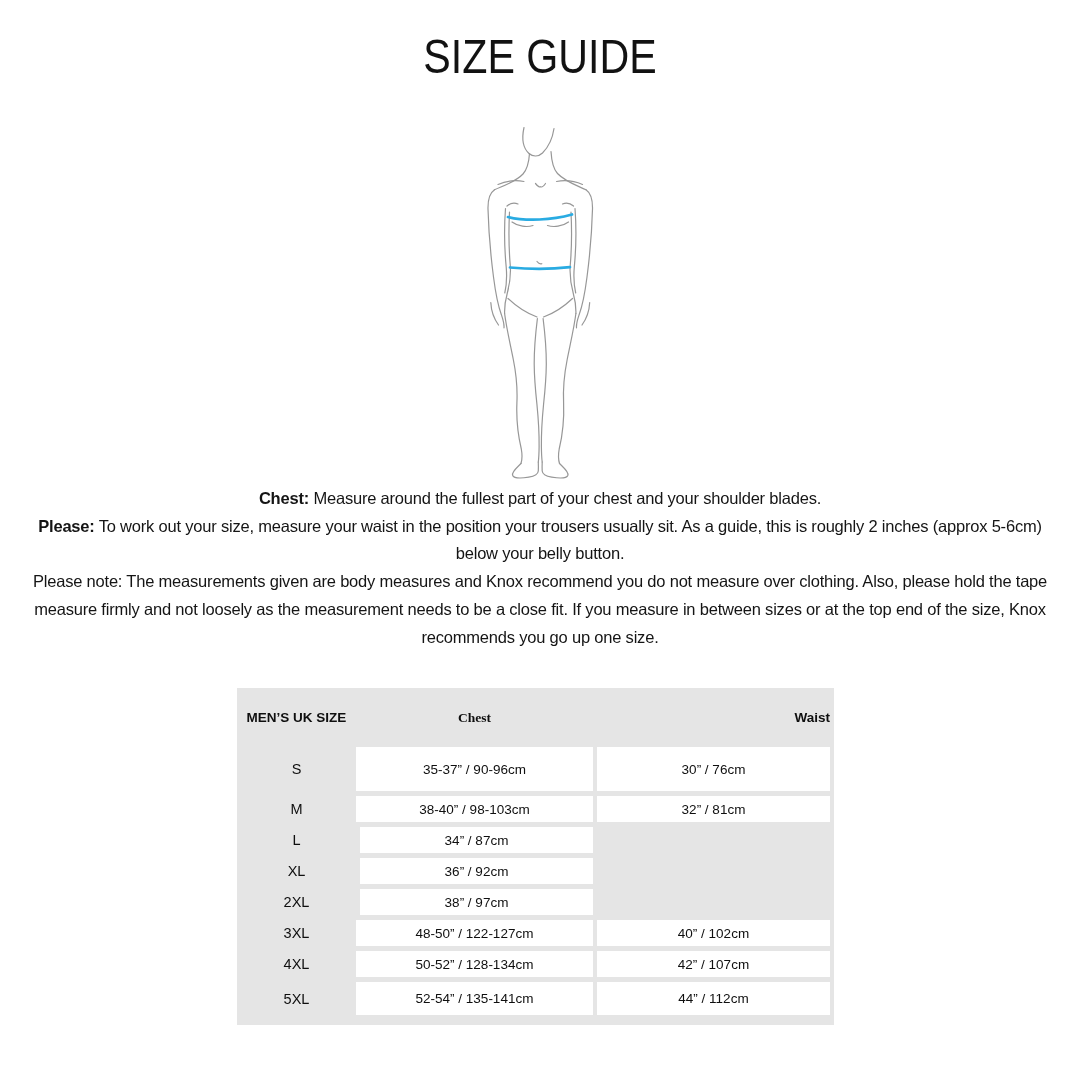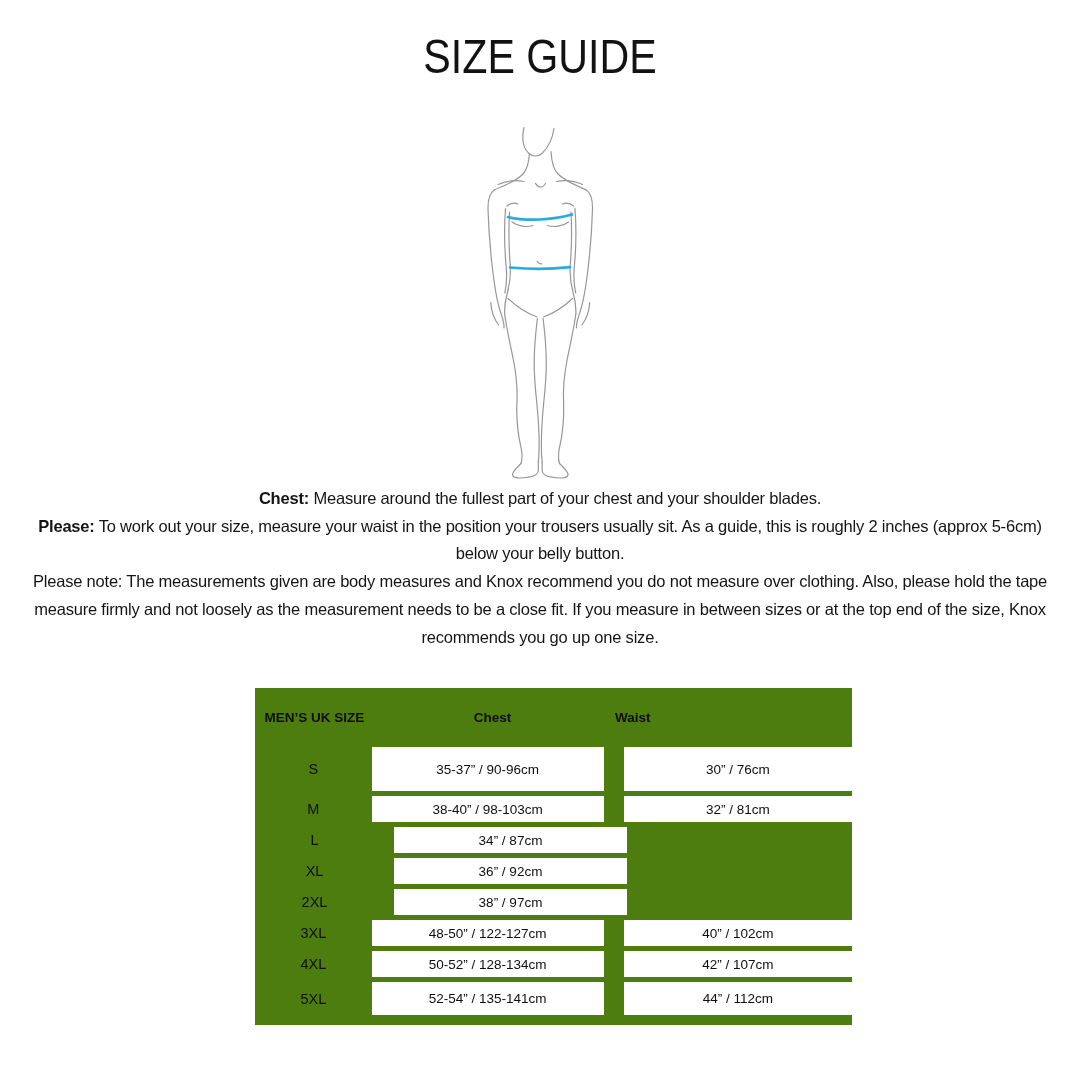--- a/index.html
+++ b/index.html
@@ -13,40 +13,40 @@
     transform:scaleX(0.84);transform-origin:50% 0;
   }
   .figure{position:absolute;left:480px;top:120px;width:124px;height:364px;}
   .copy{
     position:absolute;top:485px;left:0;width:1080px;text-align:center;
     font-size:16.5px;letter-spacing:-0.2px;color:#151515;
   }
   .copy .line{margin:0;line-height:27.7px;white-space:nowrap;}
   .copy .b{font-weight:700;}
   .size-table{
-    position:absolute;left:255px;top:688px;width:597px;background:#4d7c0f;
+    position:absolute;left:237px;top:688px;width:597px;background:#e5e5e5;
     padding-bottom:5px;box-sizing:content-box;color:#0f0f0f;
   }
   .st-header{display:flex;height:59px;align-items:center;font-weight:700;font-size:13.5px;}
   .st-header .hc1{width:119px;text-align:center;}
-  .st-header .hc2{width:237px;text-align:center;}
+  .st-header .hc2{width:237px;text-align:center;font-family:Liberation Serif, serif;}
   .st-header .hsp{width:4px;}
-  .st-header .hc3{width:233px;text-align:left;}
+  .st-header .hc3{width:233px;text-align:right;}
   .st-row{display:flex;margin-bottom:5px;}
   .st-row .label{
     width:119px;display:flex;align-items:center;justify-content:center;
     font-size:14.5px;
   }
   .st-row .cell{
     background:#ffffff;display:flex;align-items:center;justify-content:center;
     font-size:13.5px;
   }
   .st-row .cell.chest{width:237px;}
   .st-row .spacer{width:4px;}
-  .st-row .cell.waist{width:233px;margin-left:16px;}
+  .st-row .cell.waist{width:233px;}
   .rh44{height:44px;}
   .rh26{height:26px;}
   .rh33{height:33px;}
 </style>
 </head>
 <body>
 
 <div class="page">
 
   <h1 class="title">SIZE GUIDE</h1>

